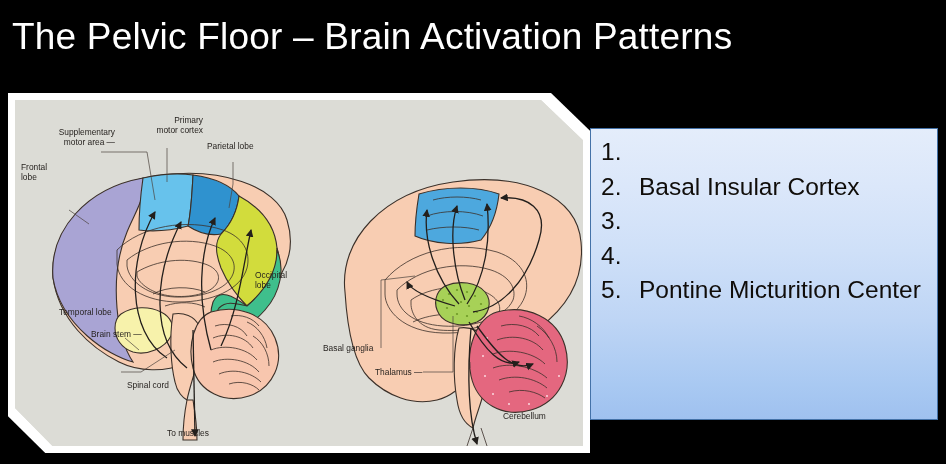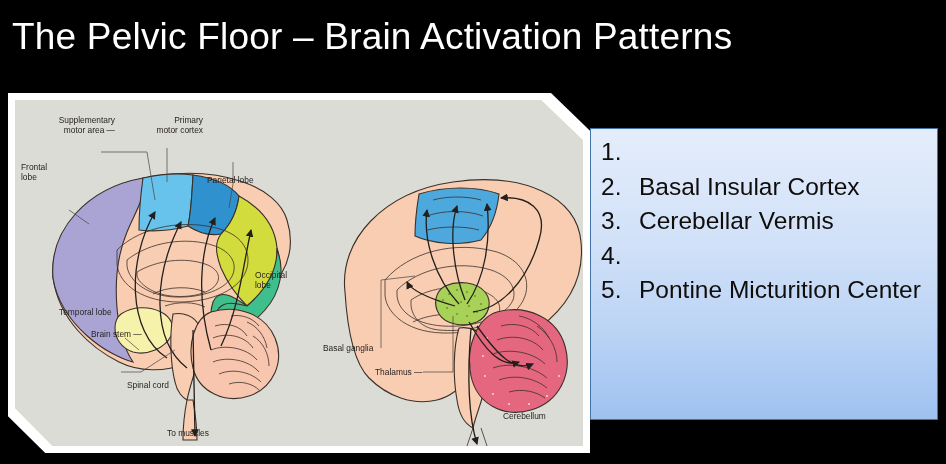--- a/index.html
+++ b/index.html
@@ -297,27 +297,27 @@
           <path class="ar" marker-end="url(#ah)" d="M456,228 C452,276 454,318 462,344"></path>
         </g>
 
         <g class="lead">
           <path d="M366,248 L366,180 L400,176"></path>
           <path d="M408,272 L438,272 L438,216"></path>
           <path d="M455,268 L455,262"></path>
         </g>
       </svg>
 
-      <div class="fig-label ctr" style="left:22px; top:16px; width:78px;">Supplementary
+      <div class="fig-label ctr" style="left:22px; top:28px; width:78px;">Supplementary
 motor area —</div>
 
       <div class="fig-label ctr" style="left:120px; top:16px; width:68px;">Primary
 motor cortex</div>
 
-      <div class="fig-label" style="left:192px; top:42px;margin-top:34px;">Parietal lobe</div>
+      <div class="fig-label" style="left:192px; top:42px;">Parietal lobe</div>
 
       <div class="fig-label" style="left:6px; top:63px;">Frontal
 lobe</div>
 
       <div class="fig-label" style="left:240px; top:171px;">Occipital
 lobe</div>
 
       <div class="fig-label" style="left:44px; top:208px;">Temporal lobe</div>
 
       <div class="fig-label" style="left:76px; top:230px;text-align:center;">Brain stem —</div>
@@ -339,21 +339,20 @@
     <ol id="bullet-list">
       <li>
         <span class="num">1.</span>
       </li>
       <li>
         <span class="num">2.</span>
         <span class="txt">Basal Insular Cortex</span>
       </li>
       <li>
         <span class="num">3.</span>
-        <span class="txt">Cerebellar Vermis</span>
       </li>
       <li>
         <span class="num">4.</span>
       </li>
       <li>
         <span class="num">5.</span>
         <span class="txt">Pontine Micturition Center</span>
       </li>
     </ol>
   </div>

